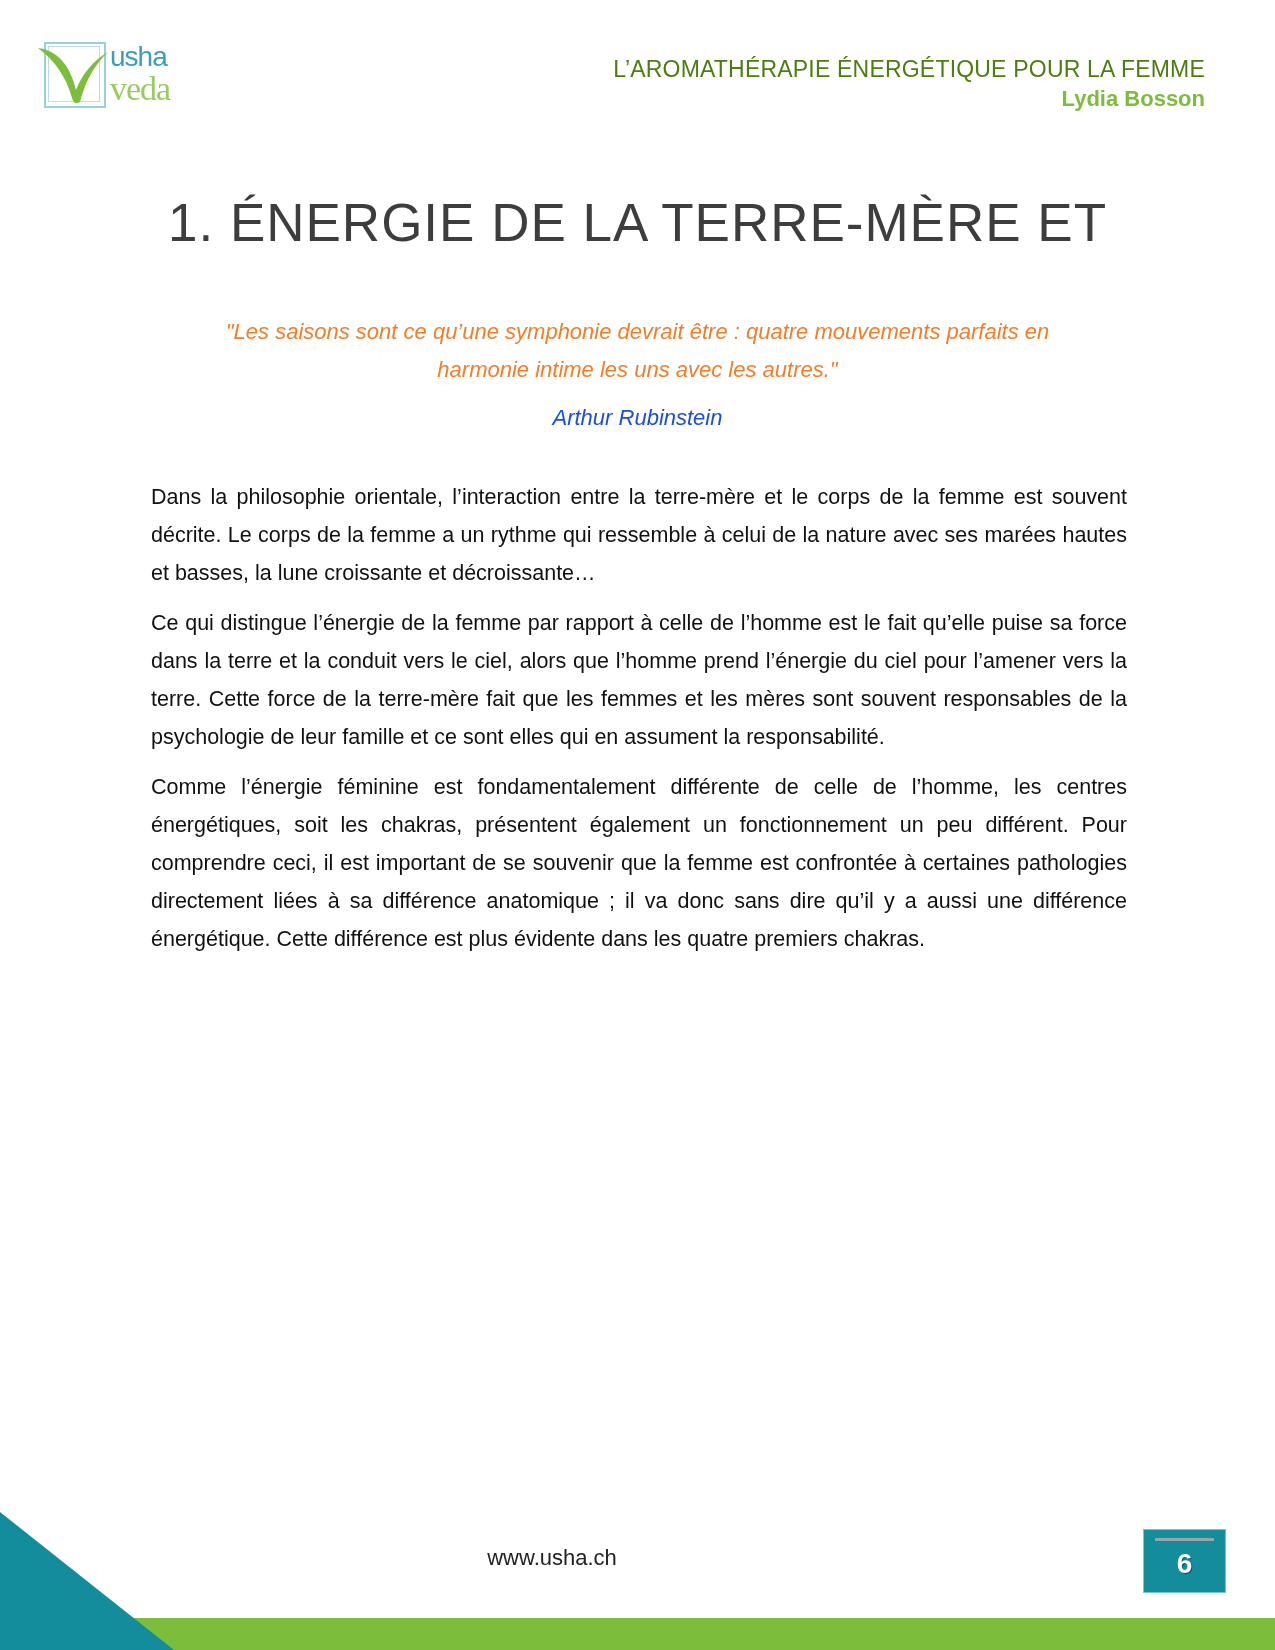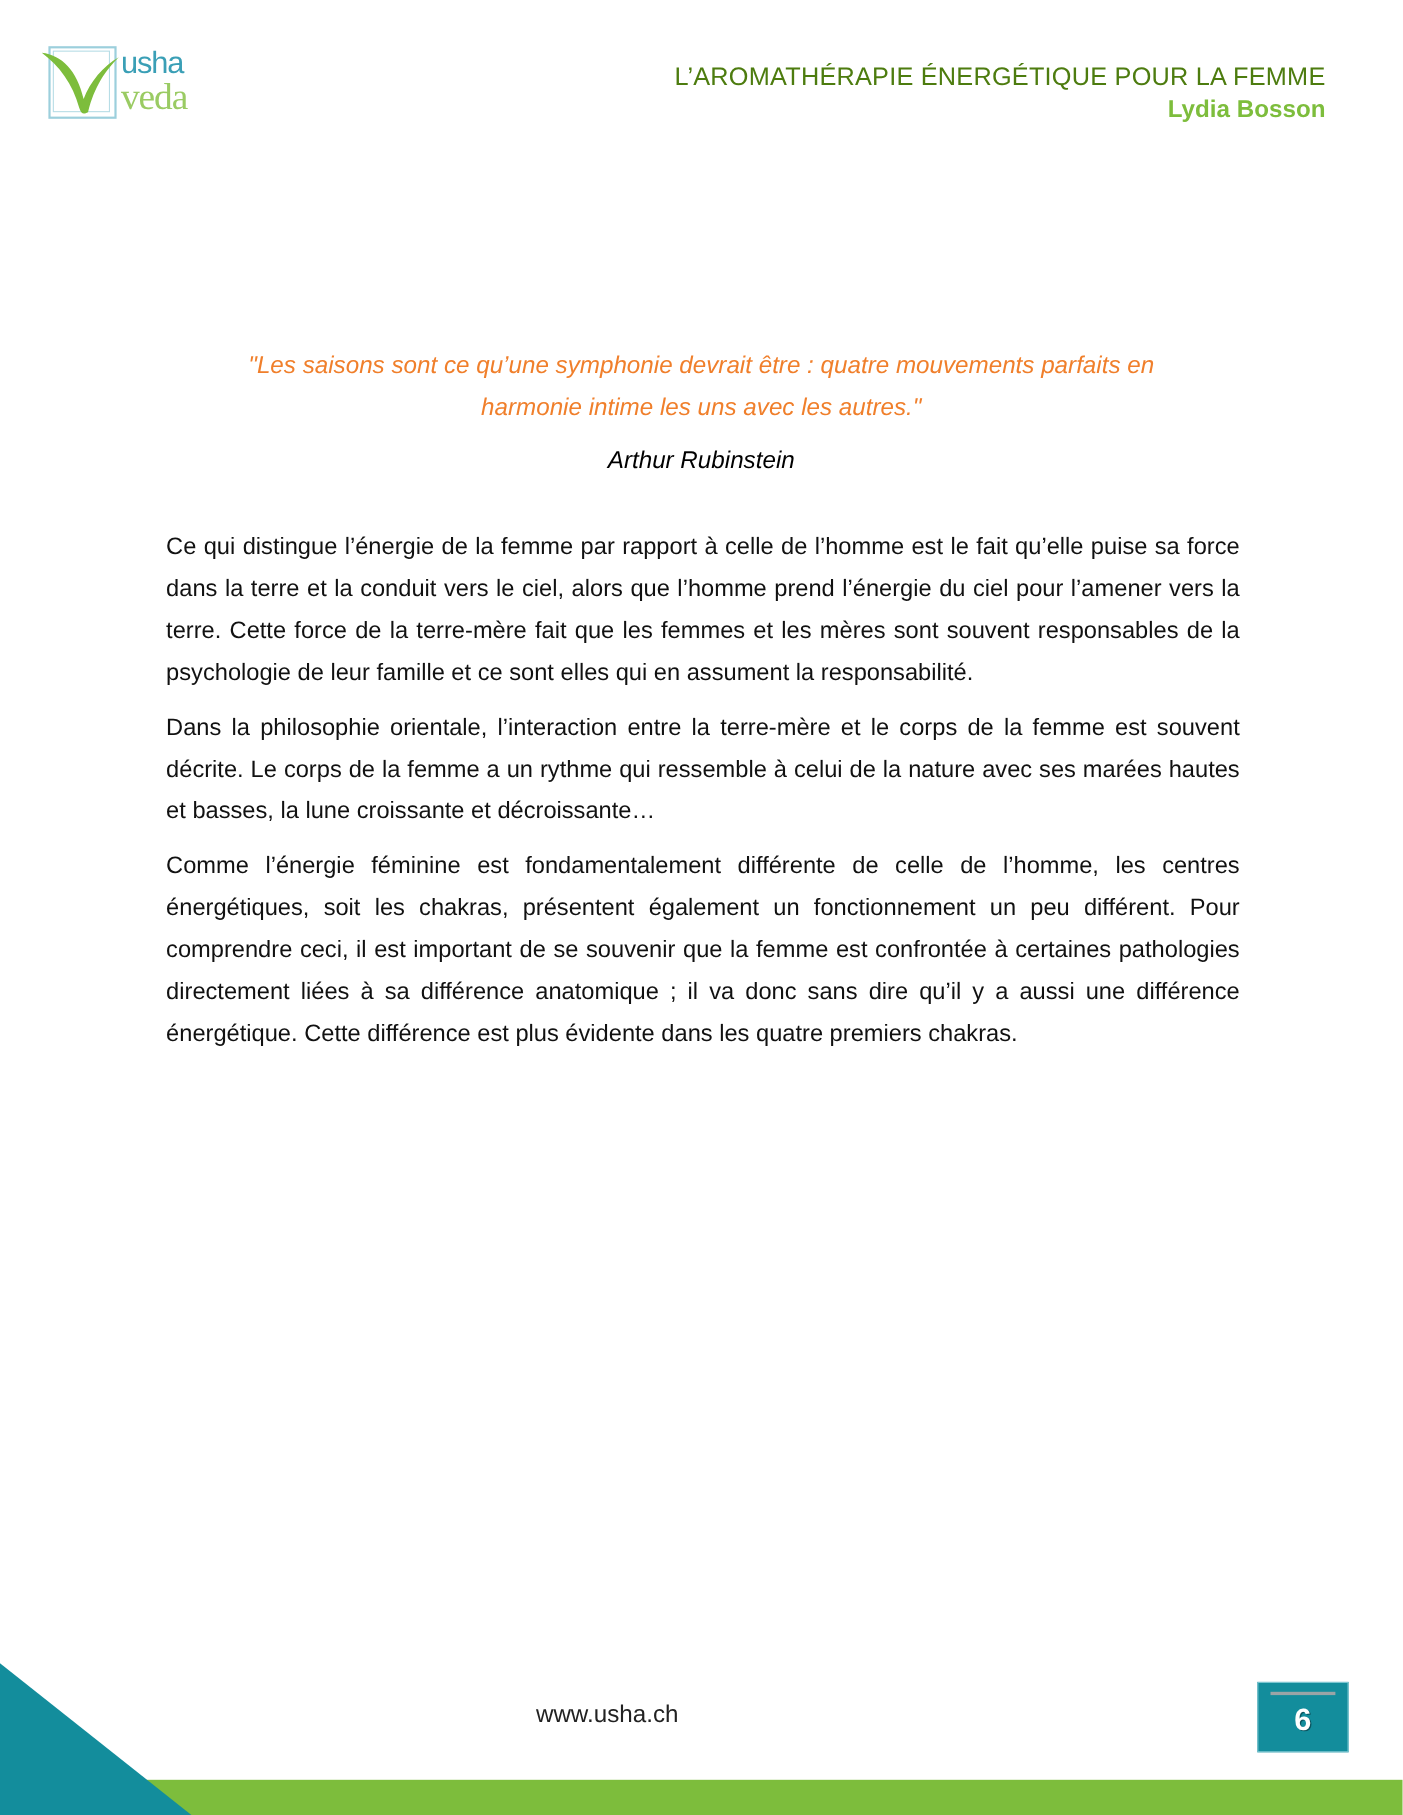--- a/index.html
+++ b/index.html
@@ -11,21 +11,21 @@
   .logo svg { position: absolute; left: 0; top: 0; }
   .logo .t1 { position: absolute; left: 74px; top: 2px; font-size: 28px; color: #3a9fb6; font-weight: 300; letter-spacing: -1px; line-height: 34px; }
   .logo .t2 { position: absolute; left: 74px; top: 34px; font-size: 34px; color: #9acb63; font-weight: 300; letter-spacing: -1px; line-height: 34px; font-family: Liberation Serif, serif; }
   .hdr-title { position: absolute; right: 70px; top: 56px; font-size: 23px; color: #4d7c0f; letter-spacing: 0.2px; }
   .hdr-author { position: absolute; right: 70px; top: 86px; font-size: 22px; color: #7dbd3c; font-weight: bold; }
   .chapter-title { position: absolute; left: 100px; width: 1075px; top: 148px; text-align: center;
                    font-size: 53px; line-height: 78px; color: #3d3d3d; letter-spacing: 1px; font-weight: normal; }
   .quote { position: absolute; left: 150px; width: 975px; top: 313px; text-align: center; font-style: italic;
            font-size: 22px; line-height: 38px; color: #f07f2b; }
   .quote-author { position: absolute; left: 150px; width: 975px; top: 405px; text-align: center; font-style: italic;
-                  font-size: 22px; color: #000000; }
+                  font-size: 22px; color: #1d4ed8; }
   .body-text { position: absolute; left: 151px; width: 976px; top: 478px; }
   .body-text p { margin: 0 0 12px 0; font-size: 21.5px; line-height: 38px; text-align: justify; color: #111; }
   .footer-url { position: absolute; left: 0; width: 1104px; top: 1545px; text-align: center; font-size: 22px; color: #222; }
   .page-box { position: absolute; left: 1143px; top: 1529px; width: 83px; height: 64px; background: #138d9c; border: 1px solid #7cc6d1; box-sizing: border-box; }
   .page-box .bar { position: absolute; left: 11px; right: 11px; top: 8px; height: 3px; background: #9aa4a6; }
   .page-box .num { position: absolute; left: 0; right: 0; top: 18px; text-align: center; color: #ffffff; font-weight: bold; font-size: 28px; text-shadow: 1px 1px 0 #0b5560; }
   .green-band { position: absolute; left: 0; right: 0; top: 1618px; height: 32px; background: #7dbd3c; }
   .triangle { position: absolute; left: 0; top: 0; width: 1275px; height: 1650px; pointer-events: none; }
 </style>
 </head>
@@ -38,32 +38,32 @@
     <path d="M2 10 C 20 12, 34 26, 40 52 C 46 36, 58 22, 72 14 C 60 26, 50 40, 44 64 C 40 66, 38 66, 36 60 C 30 38, 18 22, 2 10 Z" fill="#7dbd3c"></path>
   </svg>
   <span class="t1">usha</span>
   <span class="t2">veda</span>
 </div>
 
 <div class="hdr-title">L’AROMATHÉRAPIE ÉNERGÉTIQUE POUR LA FEMME</div>
 <div class="hdr-author">Lydia Bosson</div>
 
 <h1 class="chapter-title">
-  <br>
+  <span>1. ÉNERGIE DE LA TERRE-MÈRE ET</span><br>
 </h1>
 
 <div class="quote">
   <span>"Les saisons sont ce qu’une symphonie devrait être : quatre mouvements parfaits en</span><br>
   <span>harmonie intime les uns avec les autres."</span>
 </div>
 <div class="quote-author">Arthur Rubinstein</div>
 
 <div class="body-text">
+  <p>Dans la philosophie orientale, l’interaction entre la terre-mère et le corps de la femme est souvent décrite. Le corps de la femme a un rythme qui ressemble à celui de la nature avec ses marées hautes et basses, la lune croissante et décroissante…</p>
   <p>Ce qui distingue l’énergie de la femme par rapport à celle de l’homme est le fait qu’elle puise sa force dans la terre et la conduit vers le ciel, alors que l’homme prend l’énergie du ciel pour l’amener vers la terre. Cette force de la terre-mère fait que les femmes et les mères sont souvent responsables de la psychologie de leur famille et ce sont elles qui en assument la responsabilité.</p>
-  <p>Dans la philosophie orientale, l’interaction entre la terre-mère et le corps de la femme est souvent décrite. Le corps de la femme a un rythme qui ressemble à celui de la nature avec ses marées hautes et basses, la lune croissante et décroissante…</p>
   <p>Comme l’énergie féminine est fondamentalement différente de celle de l’homme, les centres énergétiques, soit les chakras, présentent également un fonctionnement un peu différent. Pour comprendre ceci, il est important de se souvenir que la femme est confrontée à certaines pathologies directement liées à sa différence anatomique ; il va donc sans dire qu’il y a aussi une différence énergétique. Cette différence est plus évidente dans les quatre premiers chakras.</p>
 </div>
 
 <div class="green-band"></div>
 
 <svg class="triangle" viewBox="0 0 1275 1650">
   <polygon points="0,1512 0,1650 174,1650" fill="#138d9c"></polygon>
 </svg>
 
 <div class="footer-url">www.usha.ch</div>

